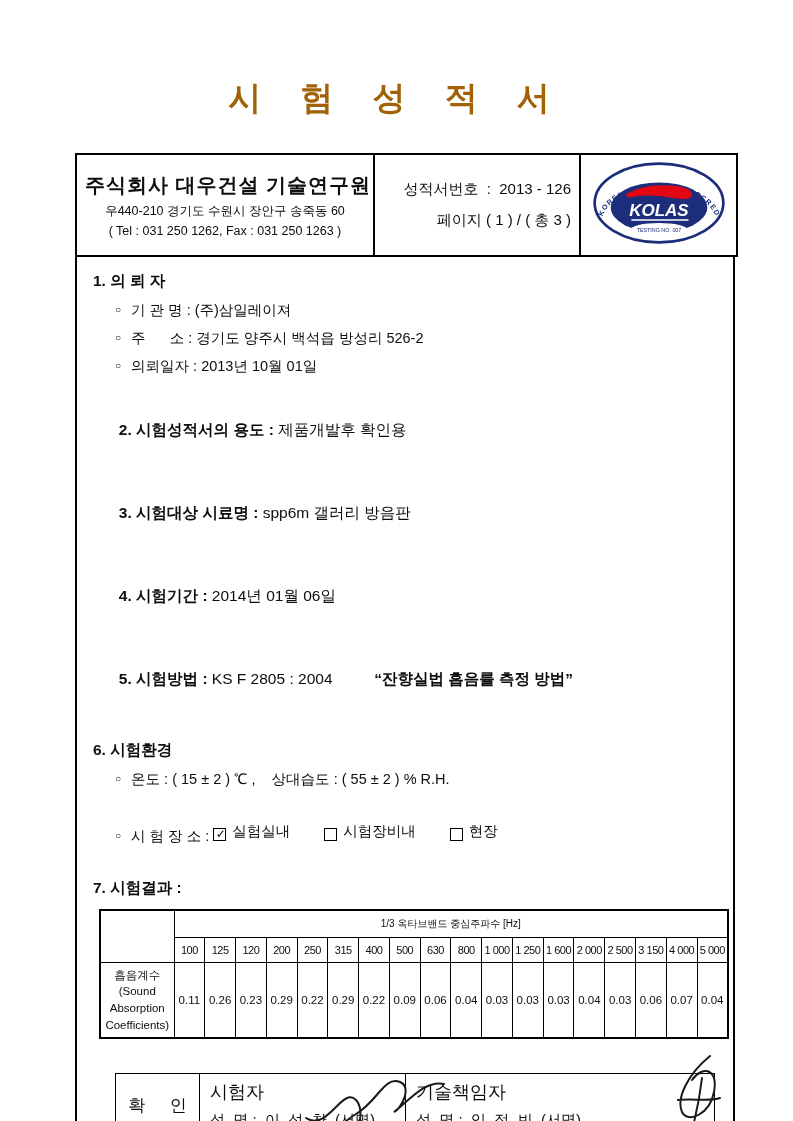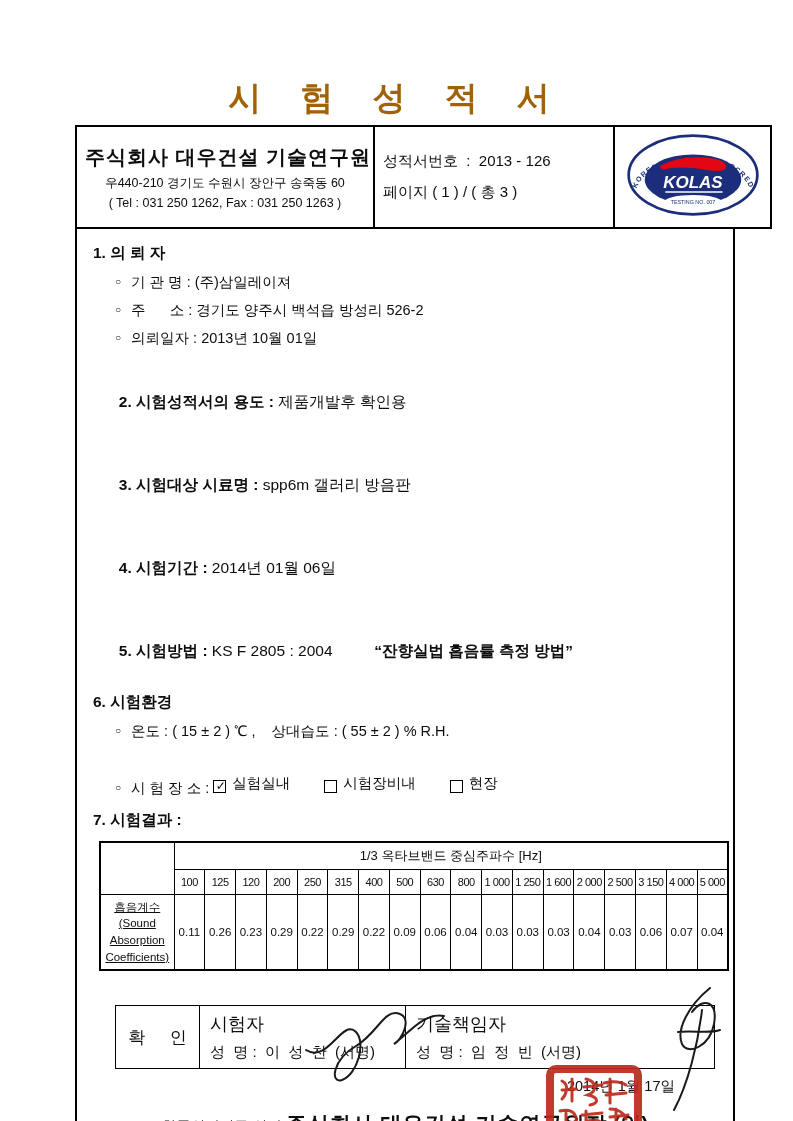--- a/index.html
+++ b/index.html
@@ -9,35 +9,35 @@
     font-family:"Liberation Sans", sans-serif; overflow:hidden; position:relative;
   }
   .sheet { width:660px; margin-left:75px; }
   
   .doc-title {
     padding-top:76px; text-align:center; font-size:33px; font-weight:bold;
     letter-spacing:15px; color:#a16207;
   }
   
   table.header-box {
-    width:100%; border-collapse:collapse; margin-top:4px; table-layout:fixed;
+    width:100%; border-collapse:collapse; margin-top:32px; table-layout:fixed;
   }
   table.header-box td { border:2px solid #000; vertical-align:middle; padding:6px 8px; }
   td.org-cell { width:298px; text-align:center; }
   .org-name { font-size:20px; font-weight:bold; letter-spacing:1px; white-space:nowrap; }
   .org-addr, .org-tel { font-size:12.5px; margin-top:4px; white-space:nowrap; }
-  td.repno-cell { width:240px; text-align:left; padding-left:14px; }
+  td.repno-cell { width:206px; text-align:right; padding-left:14px; }
   .rep-line { font-size:15px; white-space:pre; }
   .rep-line + .rep-line { margin-top:12px; }
   td.logo-cell { width:157px; text-align:center; }
   
   .main-box {
     border:2px solid #000; border-top:none; padding:8px 16px 14px 16px; min-height:798px;
   }
-  .sec-head { font-size:15.5px; font-weight:bold; margin-top:12px; white-space:pre; }
+  .sec-head { font-size:15.5px; font-weight:bold; margin-top:32px; white-space:pre; }
   .sec-head.first { margin-top:6px; }
   .sec-line { font-size:15.5px; margin-top:26px; white-space:pre; }
   .sec-line .lbl { font-weight:bold; }
   .sec-line .val { font-weight:normal; }
   .sec-line .val-bold { font-weight:bold;margin-left:33px; }
   .sub-item { font-size:14.5px; margin:9px 0 0 22px; white-space:pre; display:flex; align-items:baseline; }
   .bullet { font-size:10px; margin-right:10px; position:relative; top:-2px; }
   .bullet::before { content:"○"; }
   .cb-group { display:inline-flex; align-items:center; }
   .cb-item { display:inline-flex; align-items:flex-end; margin-right:34px;margin-top:24px; }
@@ -46,23 +46,23 @@
     margin-right:6px; position:relative; font-size:12px; line-height:11px; text-align:center;
   }
   .cb-item.checked .cb-box::after { content:"✓"; position:absolute; left:0; top:0; width:13px; }
   
   table.results {
     border-collapse:collapse; table-layout:fixed; width:630px; margin:10px 0 0 6px;
   }
   table.results td { border:1px solid #000; text-align:center; vertical-align:middle; }
   table.results { border:2px solid #000; }
   td.r-spacer { width:74px; }
-  td.r-merged { font-size:13px; height:27px; }
+  td.r-merged { font-size:10px; height:27px; }
   tr.freq-row td { font-size:11px; height:25px; letter-spacing:-0.5px; padding:0; }
-  td.r-label { font-size:11.5px; white-space:pre-line; line-height:1.45; padding:4px 2px;text-decoration:underline; }
+  td.r-label { font-size:11.5px; white-space:pre-line; line-height:1.45; padding:4px 2px; }
   tr.val-row td.r-val { font-size:11.5px; height:70px; padding:0; }
   
   .confirm-wrap { position:relative; margin:34px 0 0 22px; width:620px; }
   table.confirm { border-collapse:collapse; table-layout:fixed; width:600px; }
   table.confirm td { border:1.5px solid #000; vertical-align:middle; }
   td.c-check { width:84px; text-align:center; font-size:17px; letter-spacing:10px; padding-left:10px; }
   td.c-role { padding:6px 10px; position:relative; }
   td.c-role.tester { width:206px; }
   .role-title { font-size:18px; }
   .role-name { font-size:15px; margin-top:7px; white-space:pre; }

